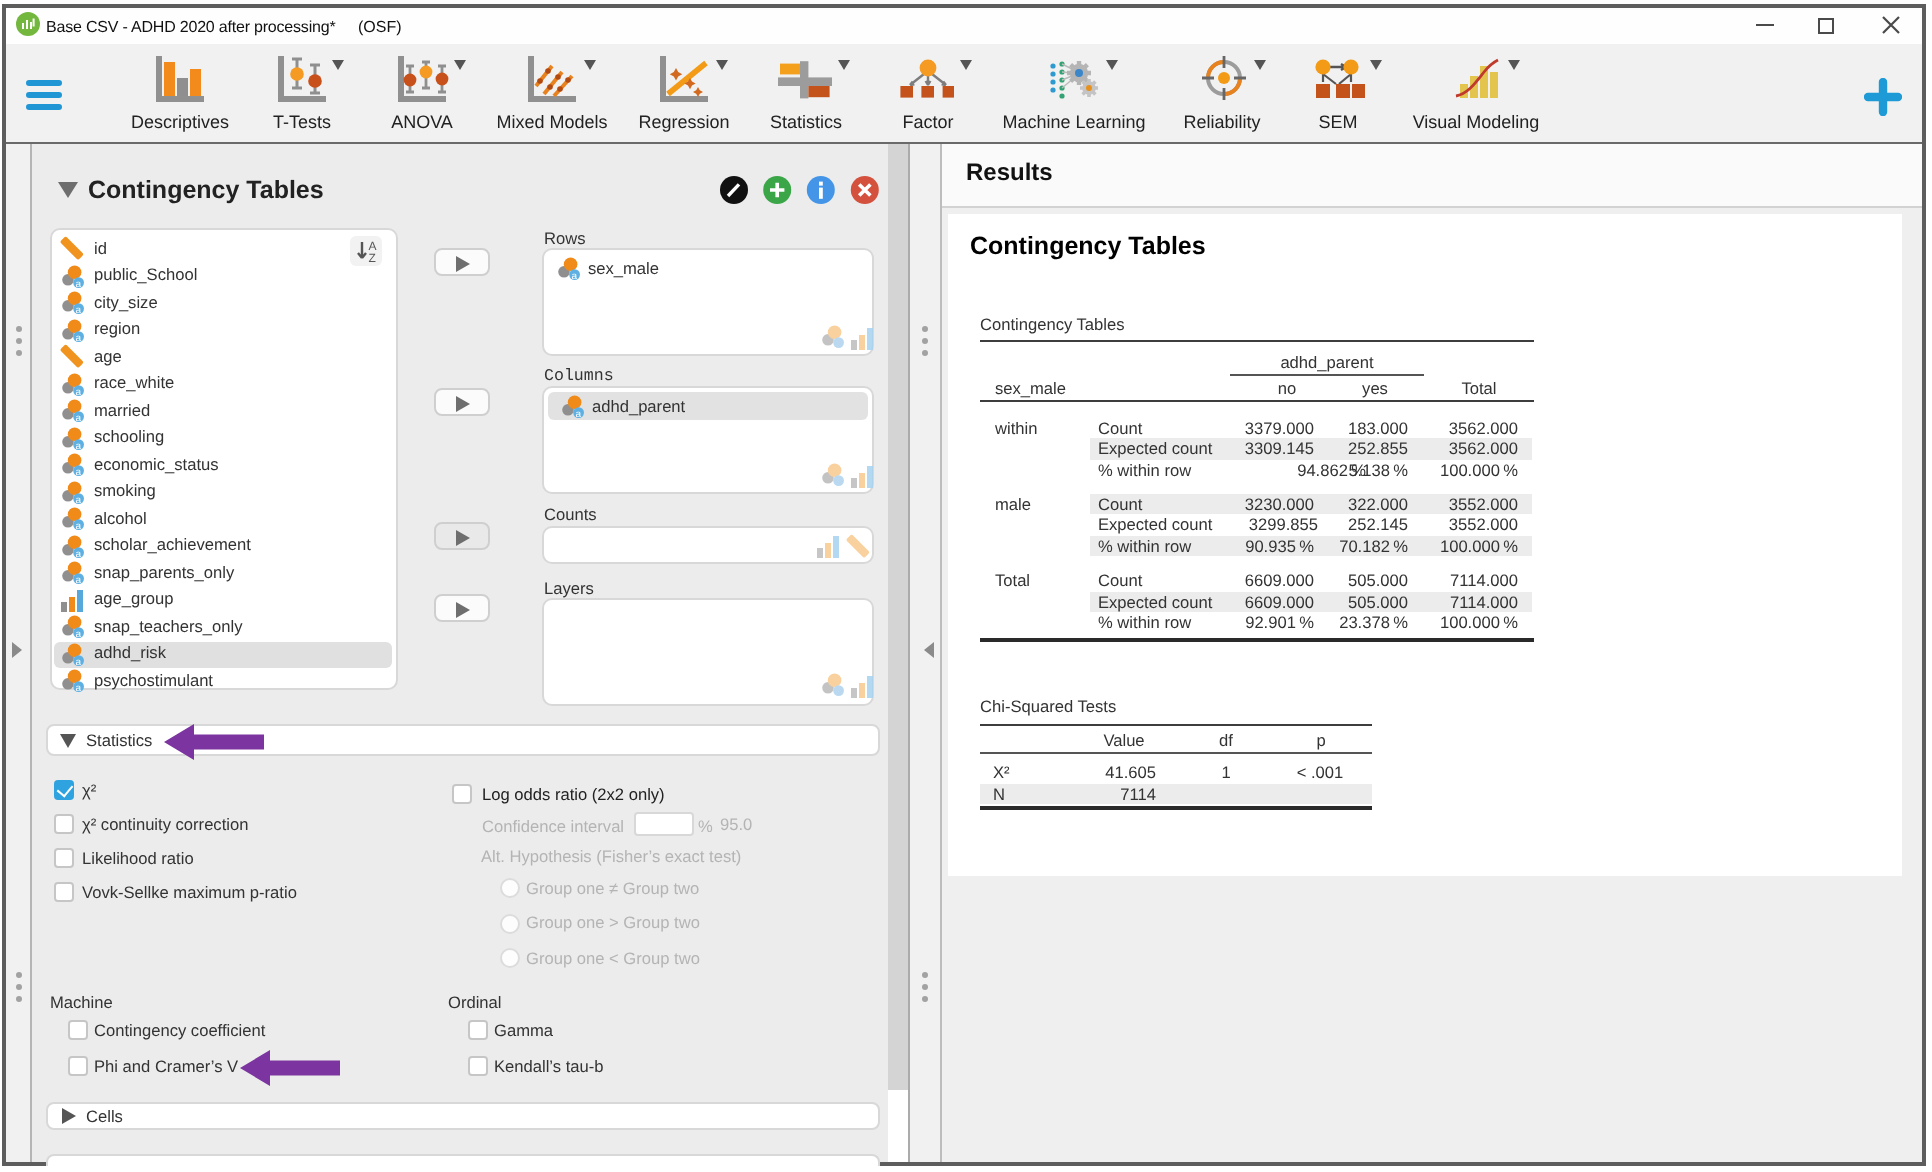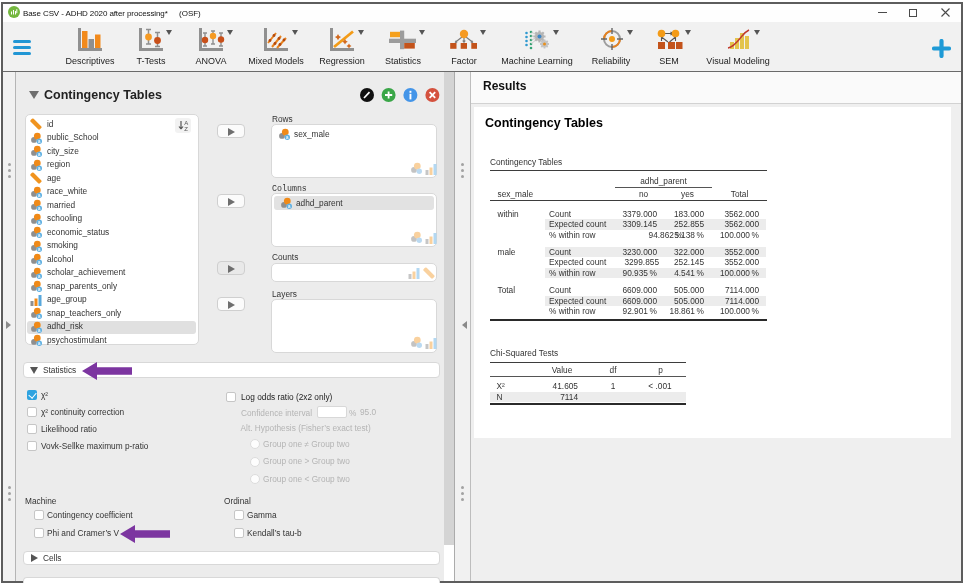--- a/index.html
+++ b/index.html
@@ -499,34 +499,34 @@
 <div class="tt" style="left:549px;top:246.5px;">Count</div>
 <div class="num" style="left:587px;top:246.5px;width:70px;">3230.000</div>
 <div class="num" style="left:634px;top:246.5px;width:70px;">322.000</div>
 <div class="num" style="left:689px;top:246.5px;width:70px;">3552.000</div>
 <div class="tt" style="left:549px;top:257px;">Expected count</div>
 <div class="num" style="left:587px;top:257px;width:60px;margin-left:12px;">3299.855</div>
 <div class="num" style="left:634px;top:257px;width:70px;">252.145</div>
 <div class="num" style="left:689px;top:257px;width:70px;">3552.000</div>
 <div class="tt" style="left:549px;top:267.5px;">% within row</div>
 <div class="num" style="left:587px;top:267.5px;width:70px;">90.935 %</div>
-<div class="num" style="left:634px;top:267.5px;width:70px;">4.541 %</div>
+<div class="num" style="left:634px;top:267.5px;width:70px;">70.182 %</div>
 <div class="num" style="left:689px;top:267.5px;width:70px;">100.000 %</div>
 <div class="tt" style="left:497.5px;top:285px;">Total</div>
 <div class="tt" style="left:549px;top:285px;">Count</div>
 <div class="num" style="left:587px;top:285px;width:70px;">6609.000</div>
 <div class="num" style="left:634px;top:285px;width:70px;">505.000</div>
 <div class="num" style="left:689px;top:285px;width:70px;">7114.000</div>
 <div class="tt" style="left:549px;top:295.5px;">Expected count</div>
 <div class="num" style="left:587px;top:295.5px;width:70px;">6609.000</div>
 <div class="num" style="left:634px;top:295.5px;width:70px;">505.000</div>
 <div class="num" style="left:689px;top:295.5px;width:70px;">7114.000</div>
 <div class="tt" style="left:549px;top:306px;">% within row</div>
 <div class="num" style="left:587px;top:306px;width:70px;">92.901 %</div>
-<div class="num" style="left:634px;top:306px;width:70px;">18.861 %</div>
+<div class="num" style="left:634px;top:306px;width:70px;">23.378 %</div>
 <div class="num" style="left:689px;top:306px;width:70px;">100.000 %</div>
 <div class="rule" style="left:490px;top:319px;width:277px;height:2.2px;background:#2a2a2a;"></div>
 
 <div class="tt" style="left:490px;top:348px;">Chi-Squared Tests</div>
 <div class="rule" style="left:490px;top:362px;width:196px;height:1.4px;"></div>
 <div class="ctr" style="left:562px;top:364.5px;">Value</div>
 <div class="ctr" style="left:613px;top:364.5px;">df</div>
 <div class="ctr" style="left:660.5px;top:364.5px;">p</div>
 <div class="rule" style="left:490px;top:376px;width:196px;height:1px;background:#555;"></div>
 <div class="band" style="left:490px;top:391.7px;width:196px;height:10.6px;"></div>

